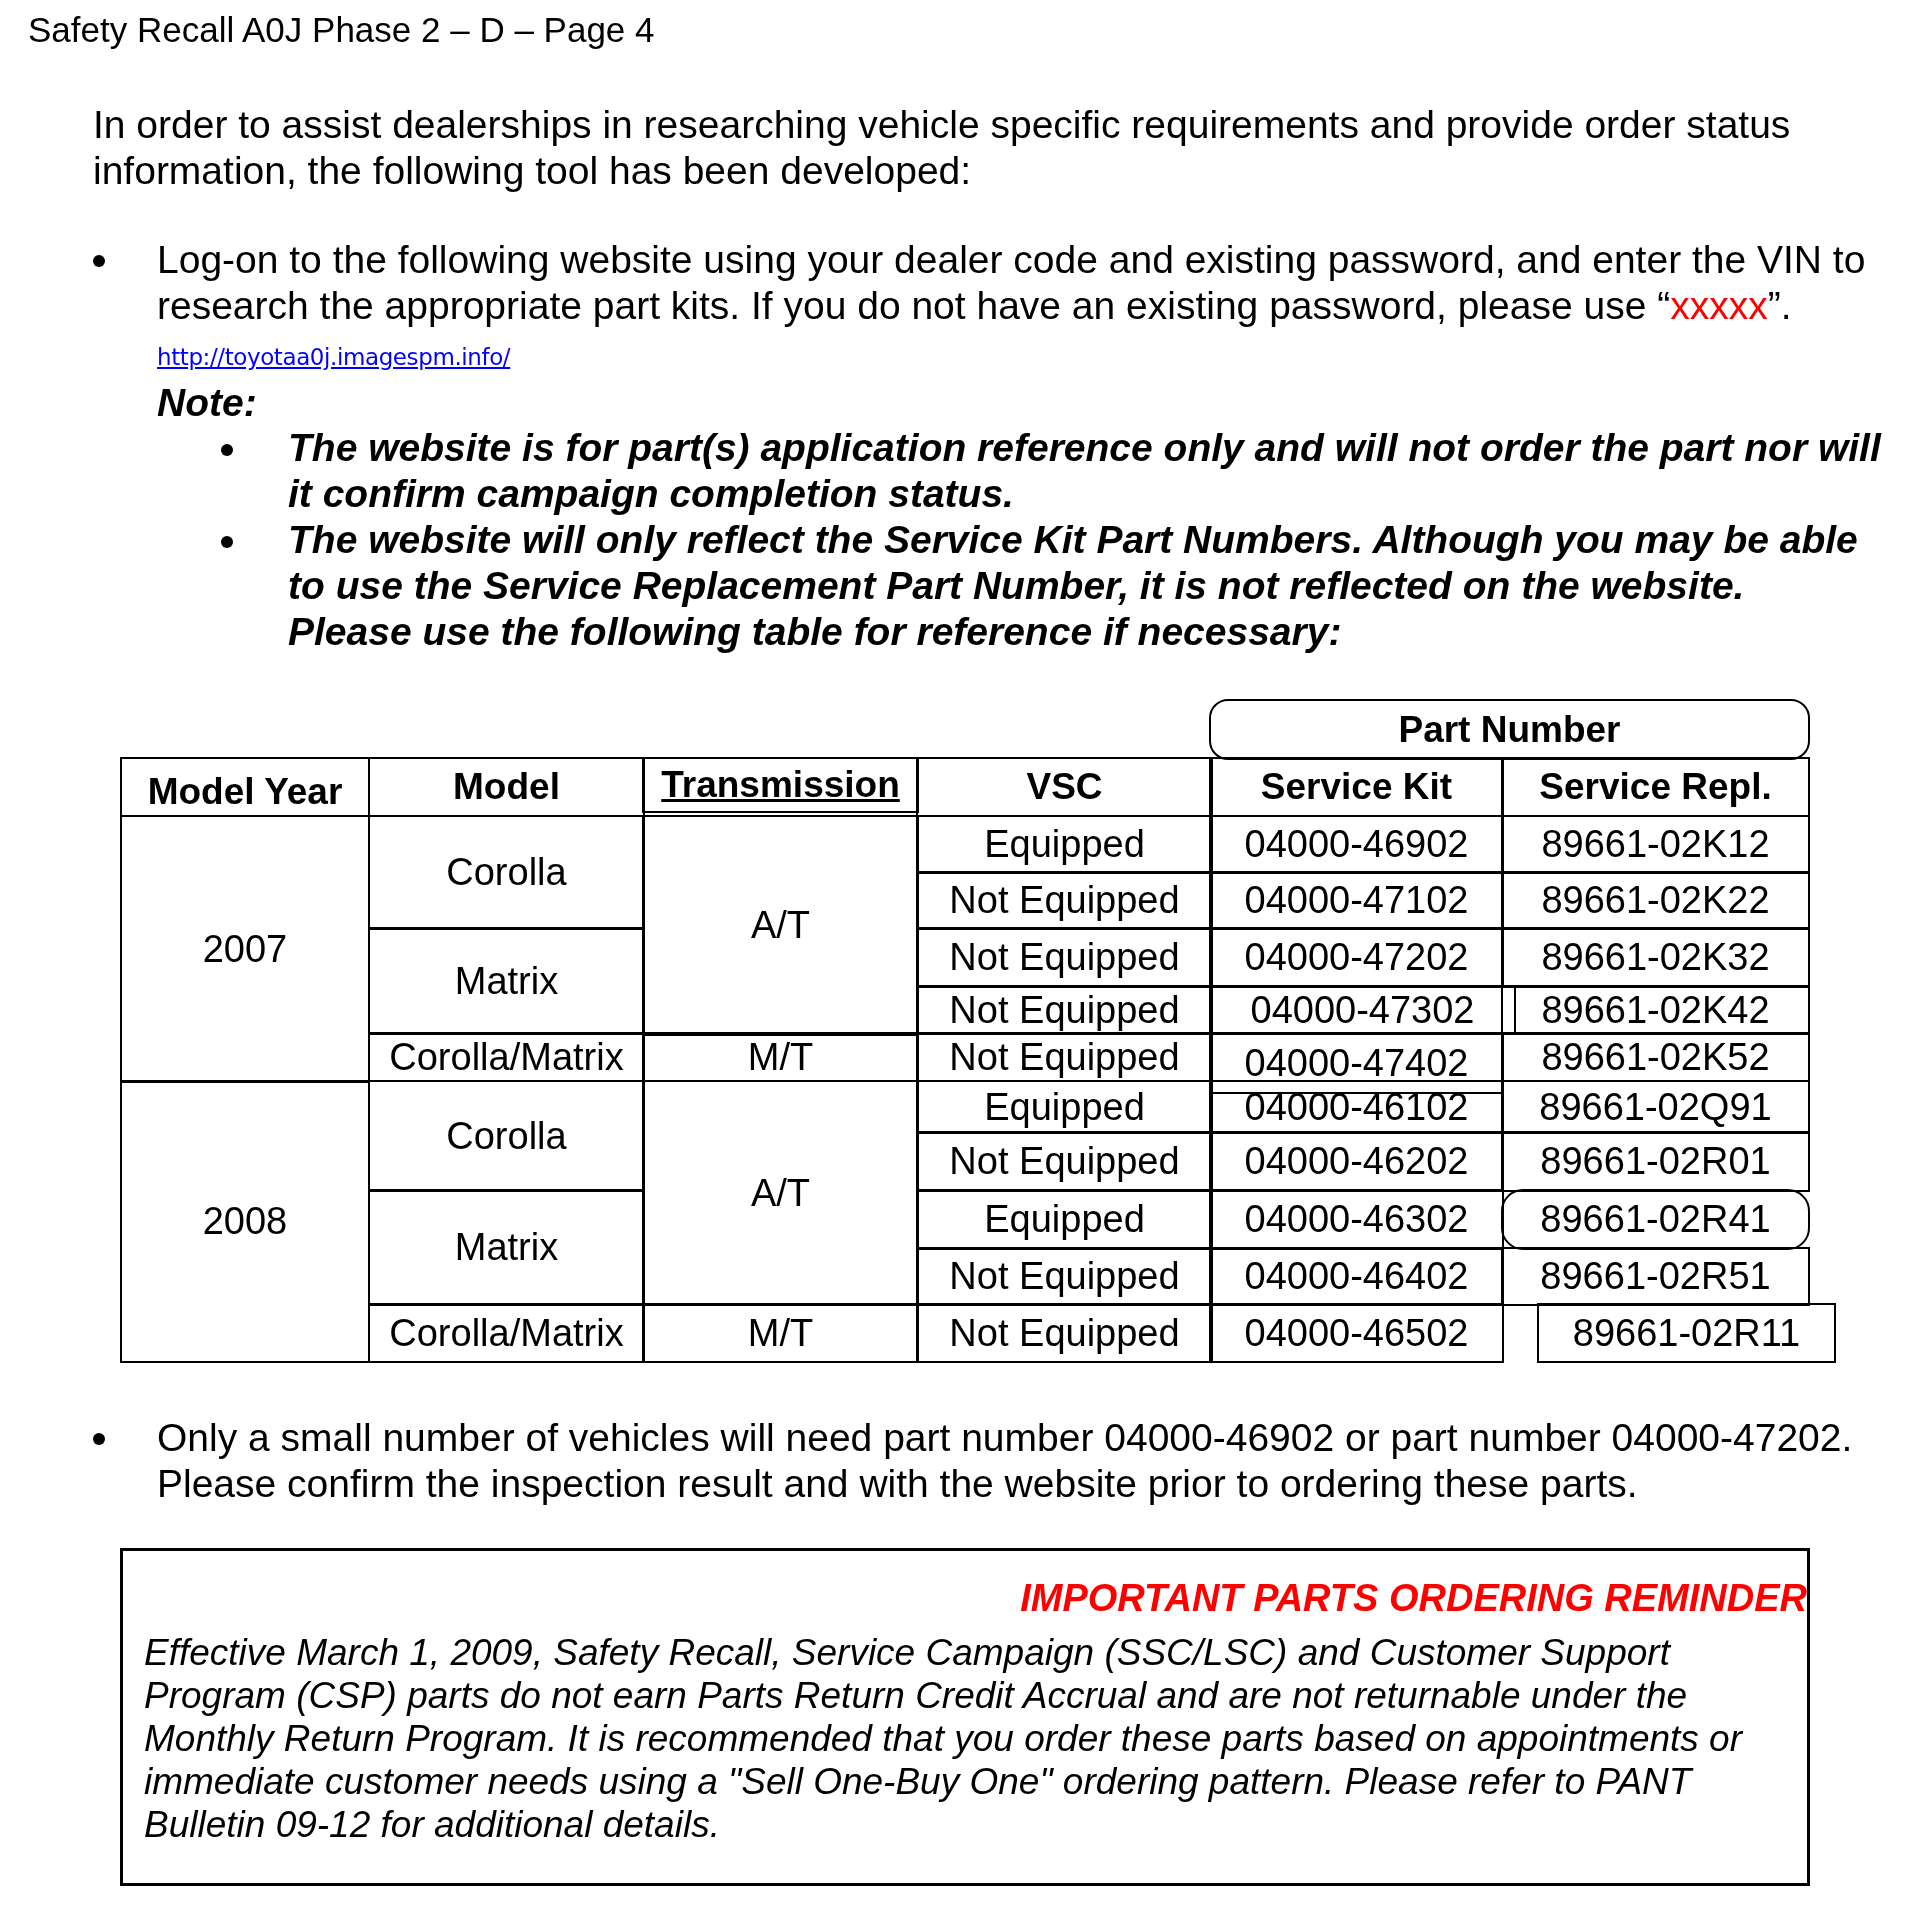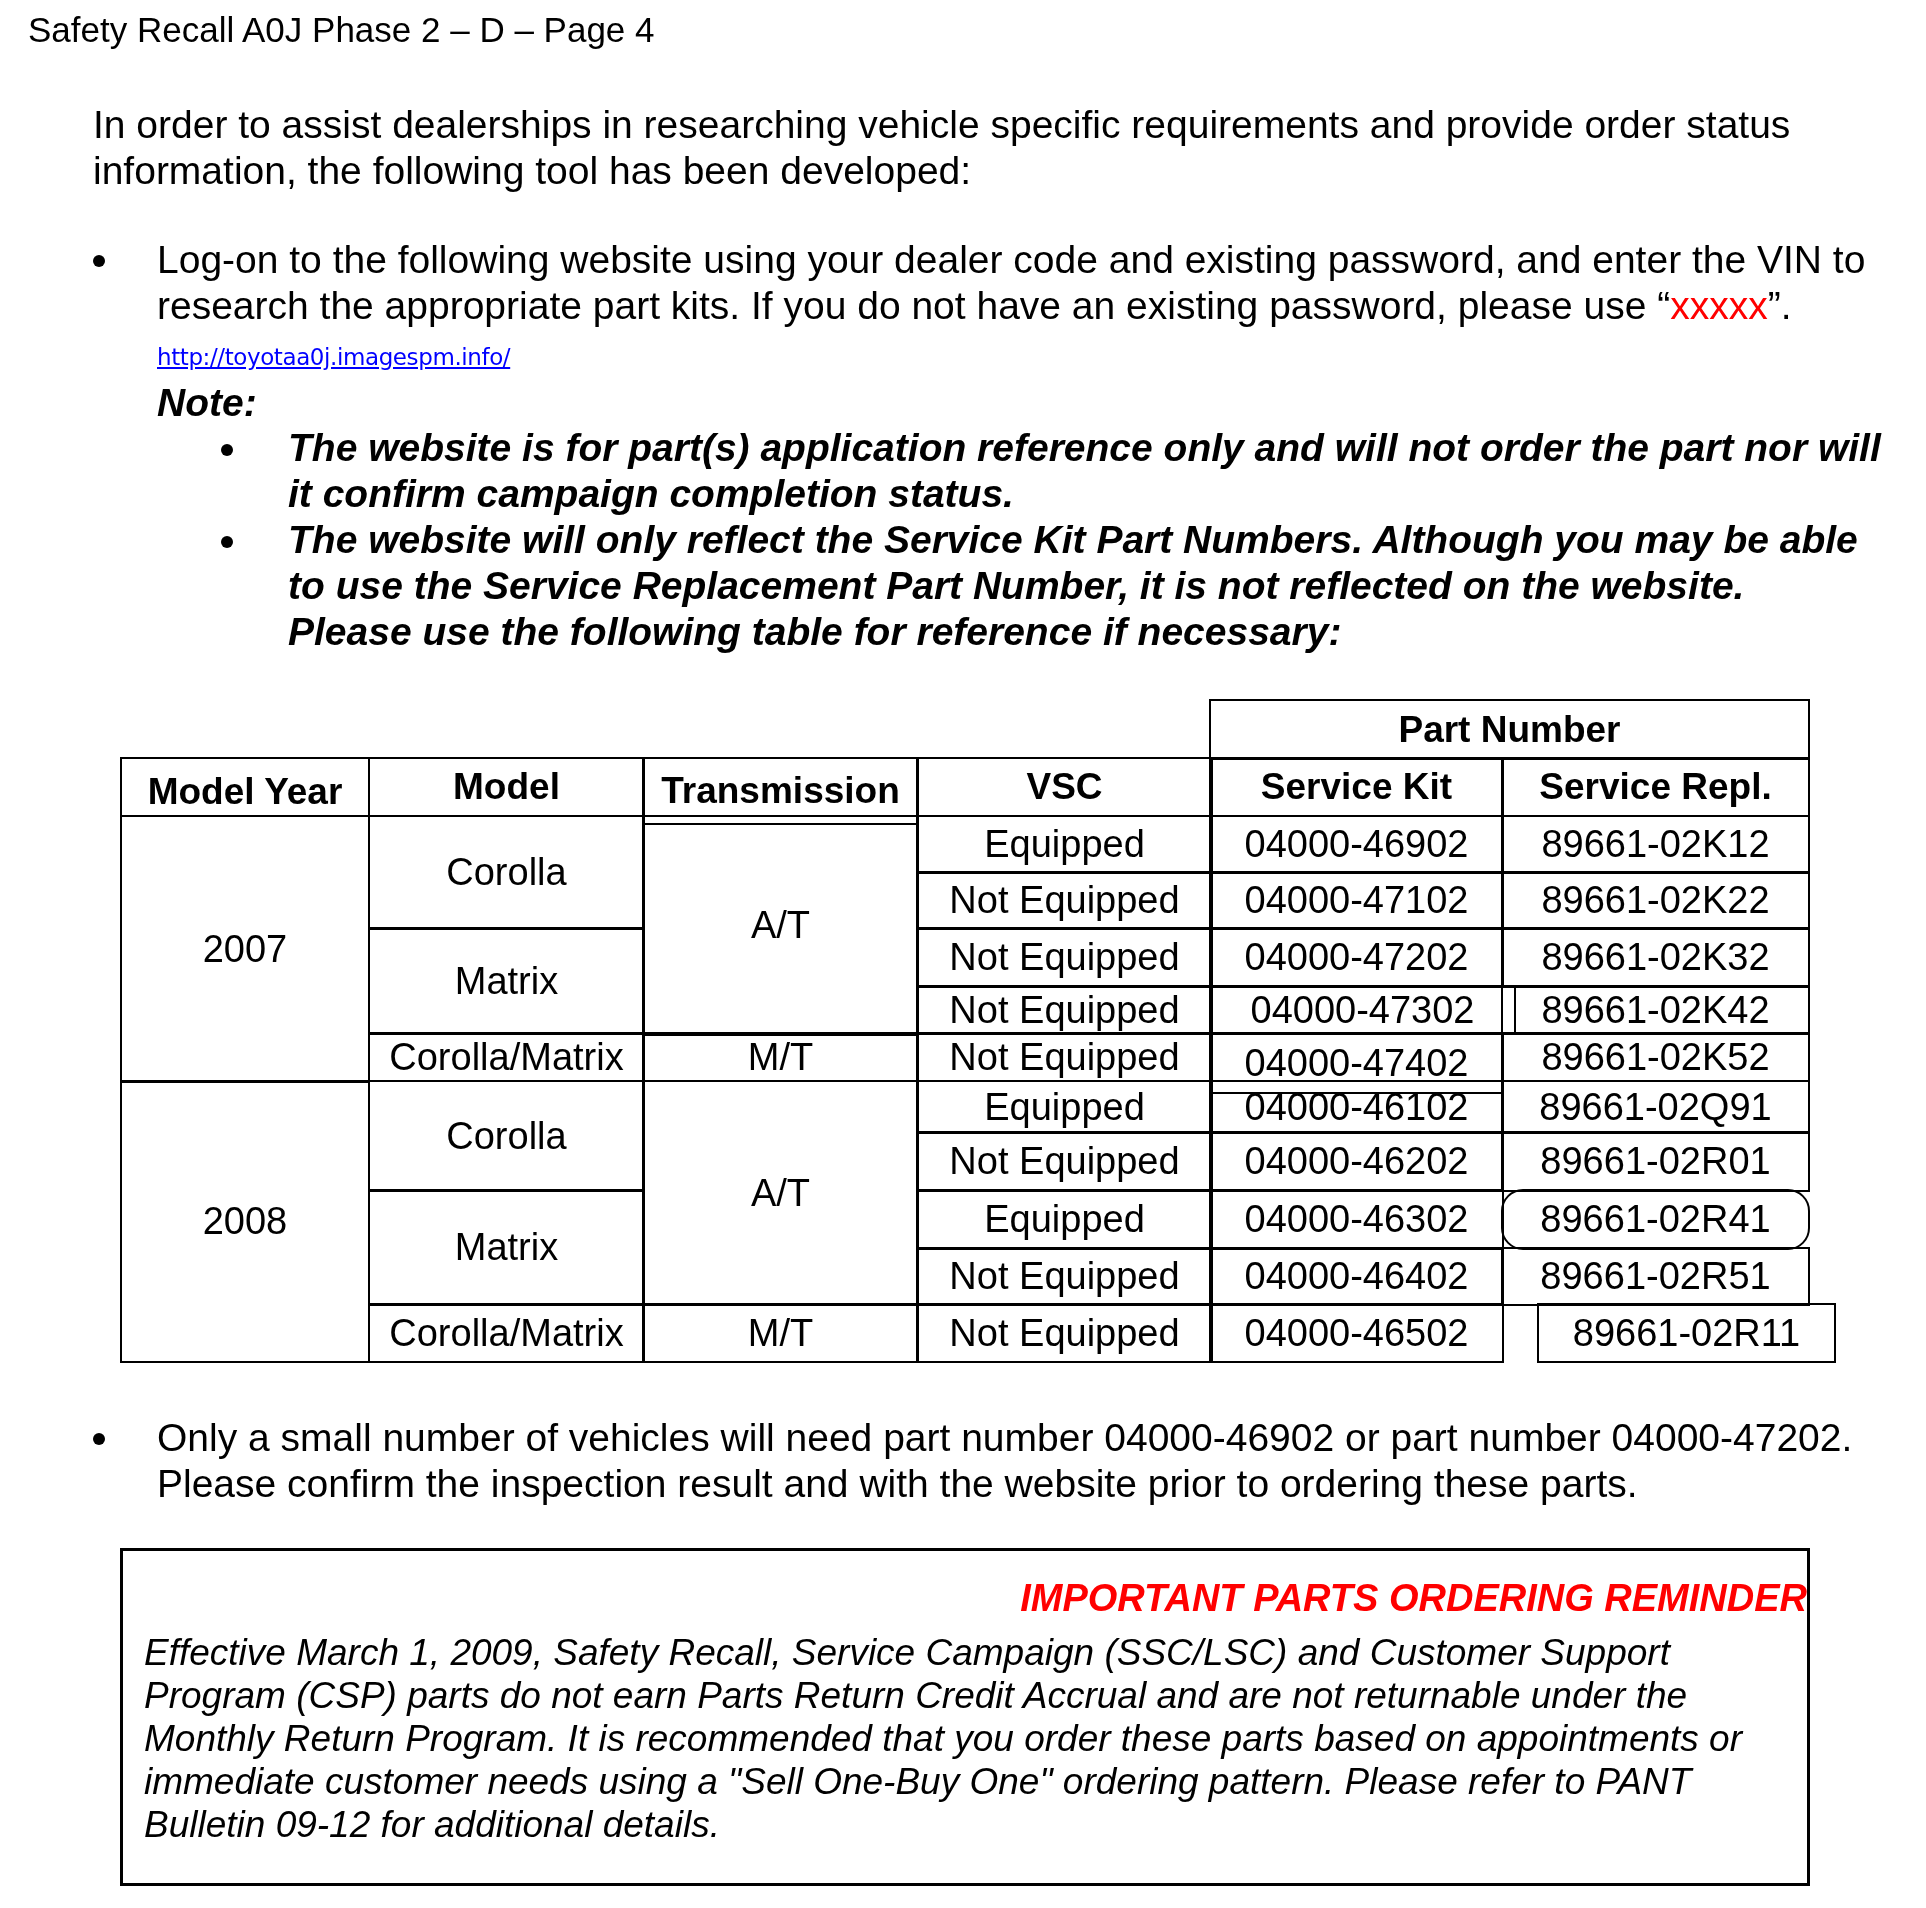--- a/index.html
+++ b/index.html
@@ -50,25 +50,25 @@
 <div class="abs inner-text">
   <div>The website is for part(s) application reference only and will not order the part nor will</div>
   <div>it confirm campaign completion status.</div>
   <div>The website will only reflect the Service Kit Part Numbers.  Although you may be able</div>
   <div>to use the Service Replacement Part Number, it is not reflected on the website.</div>
   <div>Please use the following table for reference if necessary:</div>
 </div>
 
 <div>
 
-  <div class="tbl hdr" style="left:1209px; top:699px; width:601px; height:61px;">Part Number</div>
+  <div class="tbl hdr" style="left:1209px; top:699px; width:601px; height:61px;border-radius:19px;">Part Number</div>
 
   <div class="tbl hdr" style="left:120px; top:757px; width:250px; height:60px; padding-top:10.4px;">Model Year</div>
   <div class="tbl hdr" style="left:368px; top:757px; width:277px; height:60px;">Model</div>
-  <div class="tbl hdr" style="left:642px; top:757px; width:277px; height:68px;">Transmission</div>
+  <div class="tbl hdr" style="left:642px; top:757px; width:277px; height:56px;text-decoration:underline;">Transmission</div>
   <div class="tbl hdr" style="left:916px; top:757px; width:297px; height:60px;">VSC</div>
   <div class="tbl hdr" style="left:1209px; top:757px; width:295px; height:60px;">Service Kit</div>
   <div class="tbl hdr" style="left:1501px; top:757px; width:309px; height:60px;">Service Repl.</div>
 
   <div class="tbl" style="left:120px; top:815px; width:250px; height:268px;">2007</div>
   <div class="tbl" style="left:368px; top:815px; width:277px; height:115px;">Corolla</div>
   <div class="tbl" style="left:368px; top:927px; width:277px; height:108px;">Matrix</div>
   <div class="tbl" style="left:368px; top:1032px; width:277px; height:50px;">Corolla/Matrix</div>
   <div class="tbl" style="left:642px; top:815px; width:277px; height:221px;">A/T</div>
   <div class="tbl" style="left:642px; top:1032px; width:277px; height:50px;">M/T</div>

